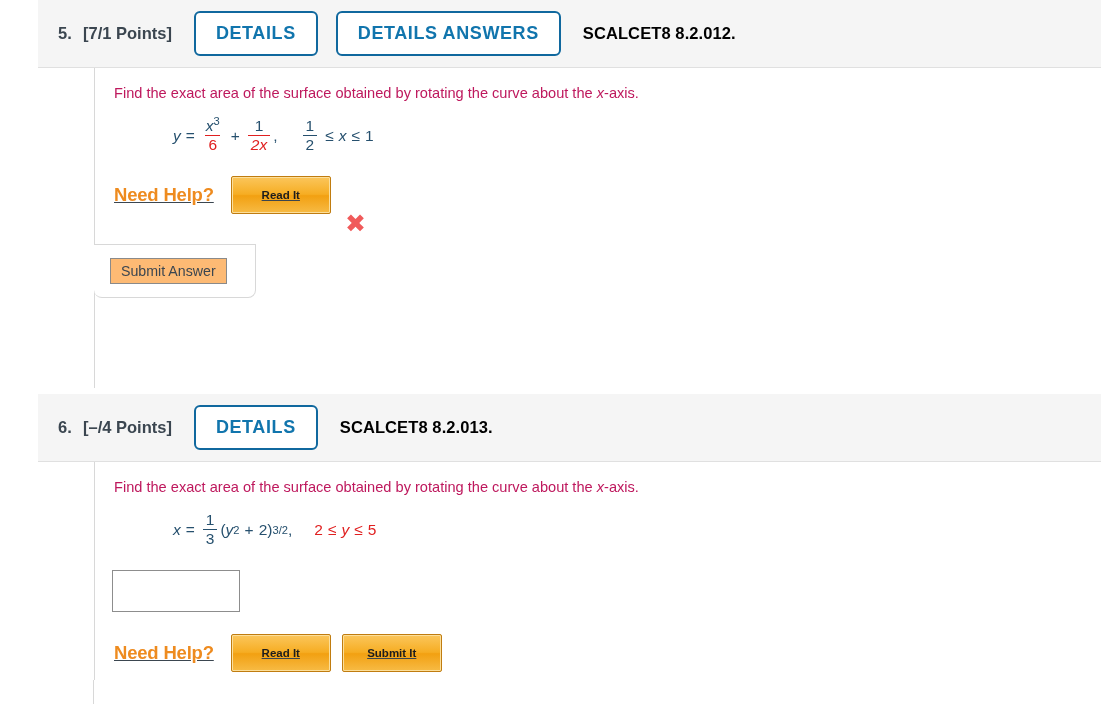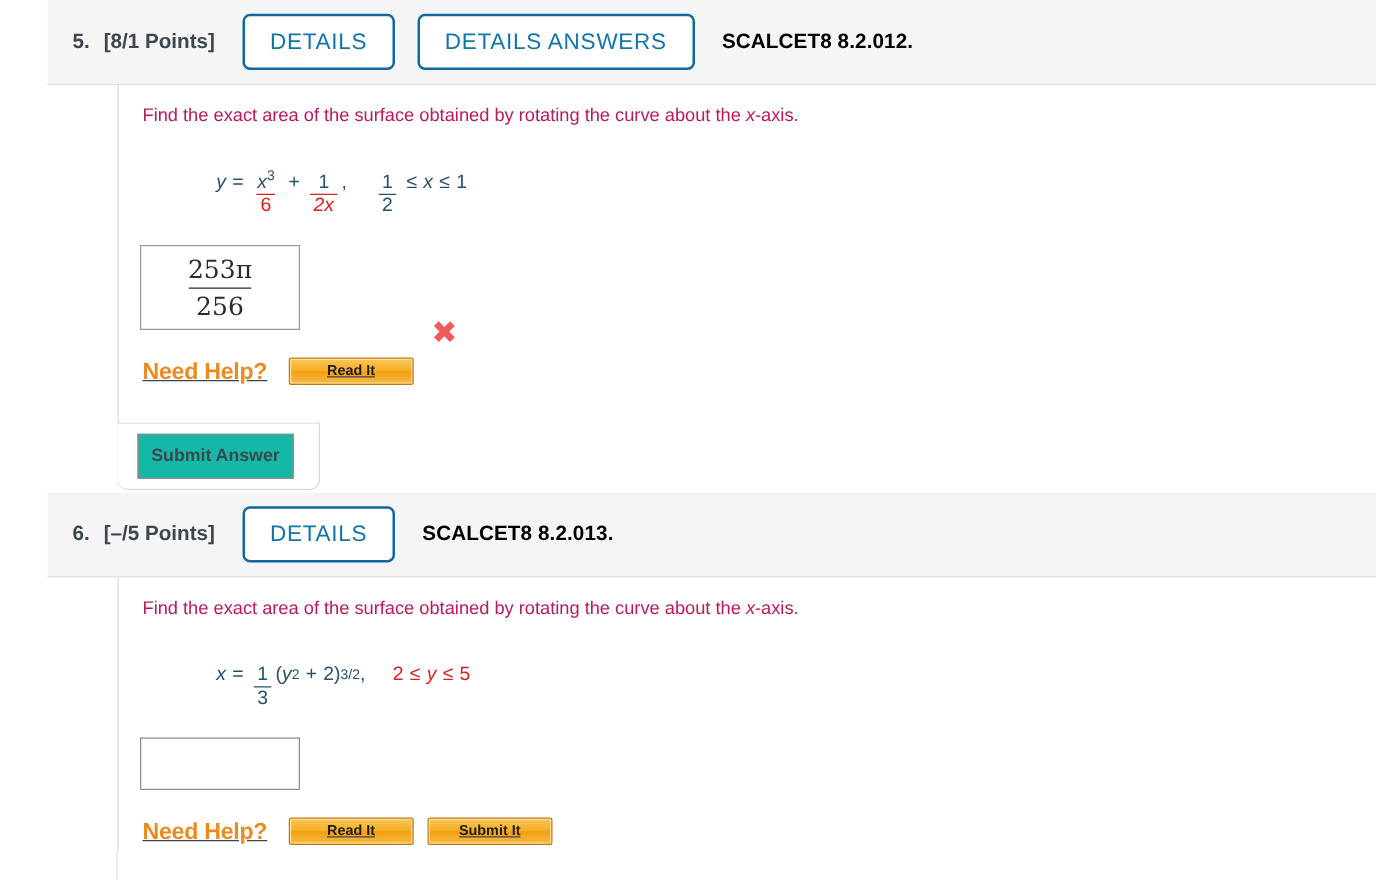--- a/index.html
+++ b/index.html
@@ -68,20 +68,21 @@
     border-radius: 6px;
     background: #ffffff;
     color: #1175ad;
     font-size: 18px;
     font-family: "Liberation Sans", sans-serif;
     letter-spacing: 0.6px;
     white-space: nowrap;
     box-sizing: border-box;
     margin-right: 18px;
     cursor: pointer;
+    font-weight: bold;
   }
 
   .q-code {
     font-size: 16.5px;
     font-weight: bold;
     color: #000000;
     letter-spacing: 0.1px;
     white-space: nowrap;
     margin-left: 4px;
   }
@@ -121,21 +122,21 @@
   .math .gap { display: inline-block; width: 22px; }
 
   .frac {
     display: inline-flex;
     flex-direction: column;
     align-items: center;
     vertical-align: middle;
     margin: 0 3px;
     line-height: 1.08;
   }
-  .frac .num { padding: 0 3px 1px 3px; margin-top: 20px; }
+  .frac .num { padding: 0 3px 1px 3px; }
   .frac .den {
     padding: 1px 3px 0 3px;
     border-top: 1.4px solid currentColor;
   }
   .frac .den.red { border-top-color: #e02020; }
 
   sup { font-size: 0.72em; vertical-align: super; line-height: 0; }
 
   
   .answer-box-filled {
@@ -196,21 +197,21 @@
     font-size: 18.5px;
     font-weight: bold;
     color: #ee8b1f;
     letter-spacing: -0.2px;
     margin-right: 17px;
     white-space: nowrap;
   }
 
   .help-btn {
     width: 100px;
-    height: 22px;
+    height: 38px;
     border: 1px solid #c07c10;
     border-radius: 2px;
     background: linear-gradient(to bottom, #fbc65c 0%, #f6ad23 48%, #f2a011 52%, #f7bb45 100%);
     box-shadow: inset 0 0 0 1px #fcdf9b;
     color: #1d1d1d;
     font-size: 11.5px;
     font-weight: bold;
     font-family: "Liberation Sans", sans-serif;
     display: inline-flex;
     align-items: center;
@@ -233,30 +234,29 @@
     background: #ffffff;
     box-sizing: border-box;
     display: flex;
     align-items: center;
     padding-left: 16px;
     position: relative;
     left: -1px;
   }
 
   .submit-btn {
-    height: 36px;
+    height: 26px;
     padding: 0 10px;
     border: 1px solid #8a8a8a;
-    background: #14b8a6;
+    background: #fdba74;
     color: #3b4650;
     font-size: 14.2px;
     font-family: "Liberation Sans", sans-serif;
     cursor: pointer;
     box-sizing: border-box;
-    font-weight: bold;
   }
 
   .panel-close {
     border-left: 1px solid #d8d8d8;
     border-bottom: 1px solid #d8d8d8;
     border-bottom-left-radius: 10px;
     height: 46px;
     width: 100%;
     box-sizing: border-box;
     position: relative;
@@ -265,21 +265,21 @@
 </style>
 </head>
 <body>
 
 <div class="page">
 
   <div class="question" style="top:0; height:388px;">
 
     <div class="q-header">
       <span class="q-number">5.</span>
-      <span class="q-points">[8/1 Points]</span>
+      <span class="q-points">[7/1 Points]</span>
       <button class="pill-btn">DETAILS</button>
       <button class="pill-btn">DETAILS ANSWERS</button>
       <span class="q-code">SCALCET8 8.2.012.</span>
     </div>
 
     <div class="q-body" style="height:320px;">
 
       <div class="q-prompt"><span>Find the exact area of the surface obtained by rotating the curve about the </span><i>x</i><span>-axis.</span></div>
 
       <div class="math">
@@ -300,46 +300,40 @@
           <span class="num">1</span>
           <span class="den">2</span>
         </span>
         <span class="op">≤</span>
         <span class="it">x</span>
         <span class="op">≤</span>
         <span>1</span>
       </div>
 
       <div style="position:relative;">
-        <div class="answer-box-filled">
-          <span class="answer-frac">
-            <span class="num">253π</span>
-            <span class="den">256</span>
-          </span>
-        </div>
         <span class="mark-wrong" style="left:250px; top:57px;">✖</span>
       </div>
 
       <div class="need-help-row">
         <span class="need-help-label">Need Help?</span>
         <button class="help-btn">Read It</button>
       </div>
 
       <div class="submit-wrap">
         <button class="submit-btn">Submit Answer</button>
       </div>
 
     </div>
   </div>
 
   <div class="question" style="top:394px; height:310px;">
 
     <div class="q-header">
       <span class="q-number">6.</span>
-      <span class="q-points">[–/5 Points]</span>
+      <span class="q-points">[–/4 Points]</span>
       <button class="pill-btn">DETAILS</button>
       <span class="q-code">SCALCET8 8.2.013.</span>
     </div>
 
     <div class="q-body" style="height:218px;">
 
       <div class="q-prompt"><span>Find the exact area of the surface obtained by rotating the curve about the </span><i>x</i><span>-axis.</span></div>
 
       <div class="math">
         <span class="it">x</span>

